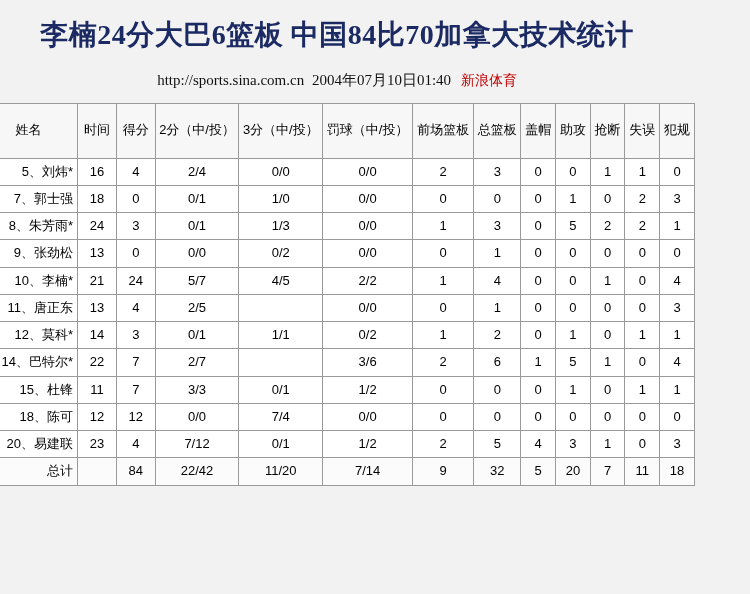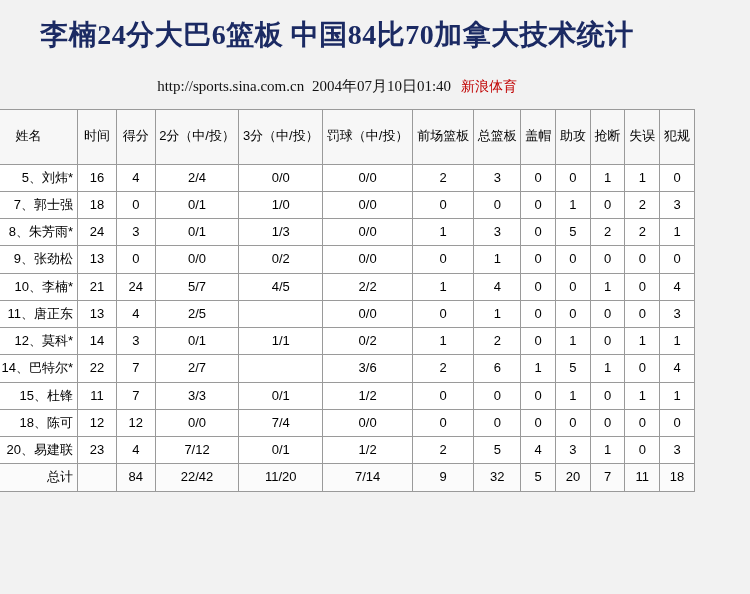--- a/index.html
+++ b/index.html
@@ -28,21 +28,21 @@
     margin-top: 18px;
     font-family: "Liberation Serif", serif;
     font-weight: bold;
     font-size: 28px;
     color: #1b2a63;
     letter-spacing: 0.5px;
     text-align: center;
     line-height: 1.2;
   }
   .subline {
-    margin-top: 25px;
+    margin-top: 19px;
     font-family: "Liberation Serif", serif;
     font-size: 15px;
     color: #222;
     text-align: center;
     white-space: nowrap;
   }
   .subline .url {
     font-family: "Liberation Serif", serif;
     color: #111;
   }

